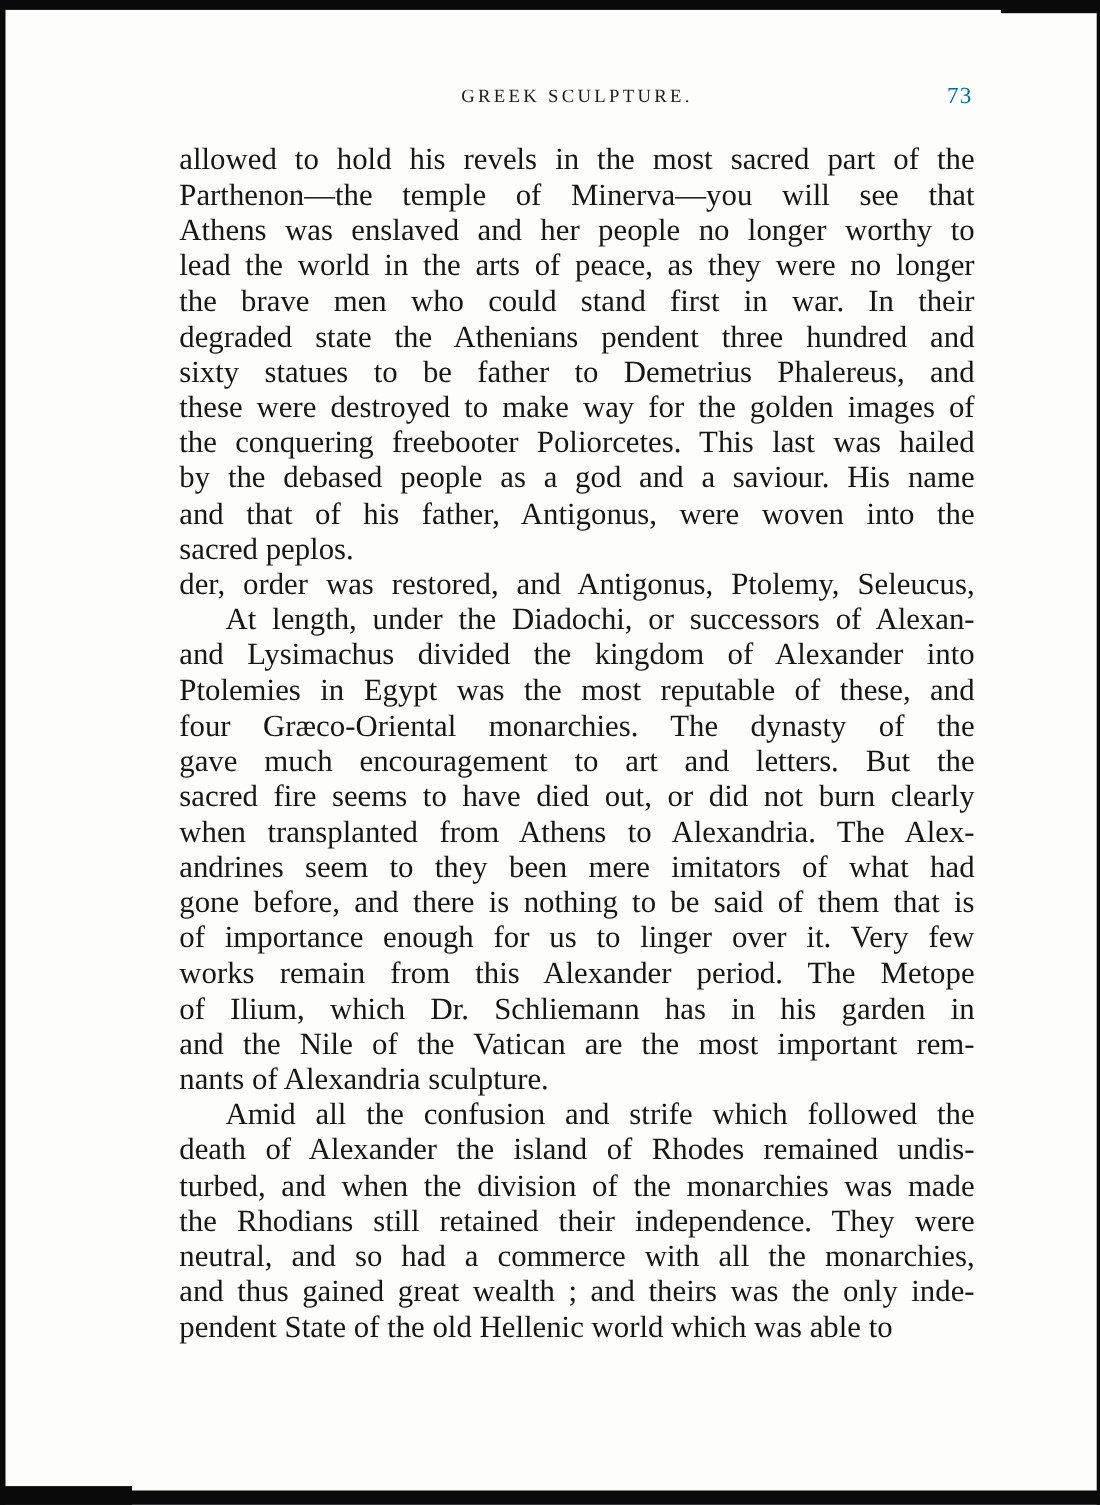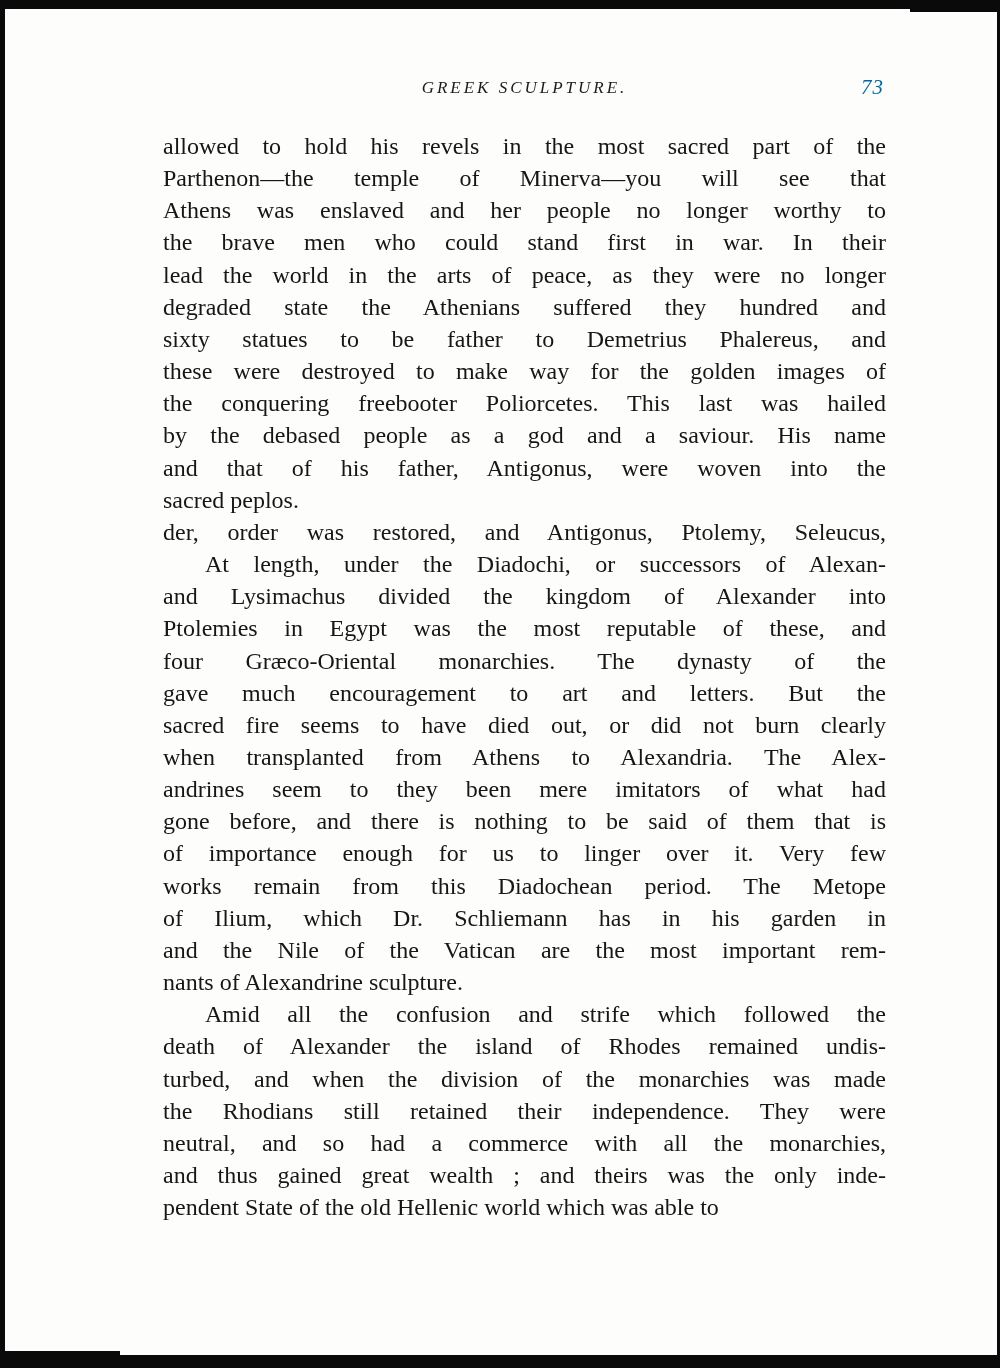--- a/index.html
+++ b/index.html
@@ -23,21 +23,20 @@
   .edge-right  { top: 0; bottom: 0; right: 0; width: 3px; }
   .edge-corner-tr { top: 0; right: 0; width: 90px; height: 12px; }
   .edge-corner-bl { bottom: 0; left: 0; width: 120px; height: 17px; }
 
   .page-header {
     position: absolute;
     left: 163px;
     width: 723px;
     top: 78px;
     height: 30px;
-    font-style: italic;
   }
   .running-title {
     position: absolute;
     left: 0; right: 0;
     text-align: center;
     font-size: 17px;
     letter-spacing: 3px;
     color: #1c1c1c;
   }
   .page-number {
@@ -50,21 +49,21 @@
   }
 
   .text-body {
     position: absolute;
     left: 163px;
     top: 130px;
     width: 723px;
   }
   .paragraph { margin: 0; }
   .line {
-    font-size: 24px;
+    font-size: 28px;
     line-height: 32.15px;
     white-space: normal;
     text-align: justify;
     text-align-last: justify;
     -moz-text-align-last: justify;
     color: #161616;
   }
   .line.indent {
     padding-left: 42px;
   }
@@ -86,46 +85,46 @@
 <div class="page-header">
   <div class="running-title">GREEK SCULPTURE.</div>
   <div class="page-number">73</div>
 </div>
 
 <div class="text-body">
     <div class="paragraph">
       <div class="line">allowed to hold his revels in the most sacred part of the</div>
       <div class="line">Parthenon—the temple of Minerva—you will see that</div>
       <div class="line">Athens was enslaved and her people no longer worthy to</div>
+      <div class="line">lead the world in the arts of peace, as they were no longer</div>
       <div class="line">the brave men who could stand first in war. In their</div>
-      <div class="line">lead the world in the arts of peace, as they were no longer</div>
-      <div class="line">degraded state the Athenians suffered they hundred and</div>
+      <div class="line">degraded state the Athenians pendent three hundred and</div>
       <div class="line">sixty statues to be father to Demetrius Phalereus, and</div>
       <div class="line">these were destroyed to make way for the golden images of</div>
       <div class="line">the conquering freebooter Poliorcetes. This last was hailed</div>
       <div class="line">by the debased people as a god and a saviour. His name</div>
       <div class="line">and that of his father, Antigonus, were woven into the</div>
       <div class="line last">sacred peplos.</div>
     </div>
     <div class="paragraph">
       <div class="line">der, order was restored, and Antigonus, Ptolemy, Seleucus,</div>
       <div class="line indent">At length, under the Diadochi, or successors of Alexan-</div>
       <div class="line">and Lysimachus divided the kingdom of Alexander into</div>
       <div class="line">Ptolemies in Egypt was the most reputable of these, and</div>
       <div class="line">four Græco-Oriental monarchies. The dynasty of the</div>
       <div class="line">gave much encouragement to art and letters. But the</div>
       <div class="line">sacred fire seems to have died out, or did not burn clearly</div>
       <div class="line">when transplanted from Athens to Alexandria. The Alex-</div>
       <div class="line">andrines seem to they been mere imitators of what had</div>
       <div class="line">gone before, and there is nothing to be said of them that is</div>
       <div class="line">of importance enough for us to linger over it. Very few</div>
-      <div class="line">works remain from this Diadochean period. The Metope</div>
+      <div class="line">works remain from this Alexander period. The Metope</div>
       <div class="line">of Ilium, which Dr. Schliemann has in his garden in</div>
       <div class="line">and the Nile of the Vatican are the most important rem-</div>
-      <div class="line last">nants of Alexandrine sculpture.</div>
+      <div class="line last">nants of Alexandria sculpture.</div>
     </div>
     <div class="paragraph">
       <div class="line indent">Amid all the confusion and strife which followed the</div>
       <div class="line">death of Alexander the island of Rhodes remained undis-</div>
       <div class="line">turbed, and when the division of the monarchies was made</div>
       <div class="line">the Rhodians still retained their independence. They were</div>
       <div class="line">neutral, and so had a commerce with all the monarchies,</div>
       <div class="line">and thus gained great wealth ; and theirs was the only inde-</div>
       <div class="line last">pendent State of the old Hellenic world which was able to</div>
     </div>

